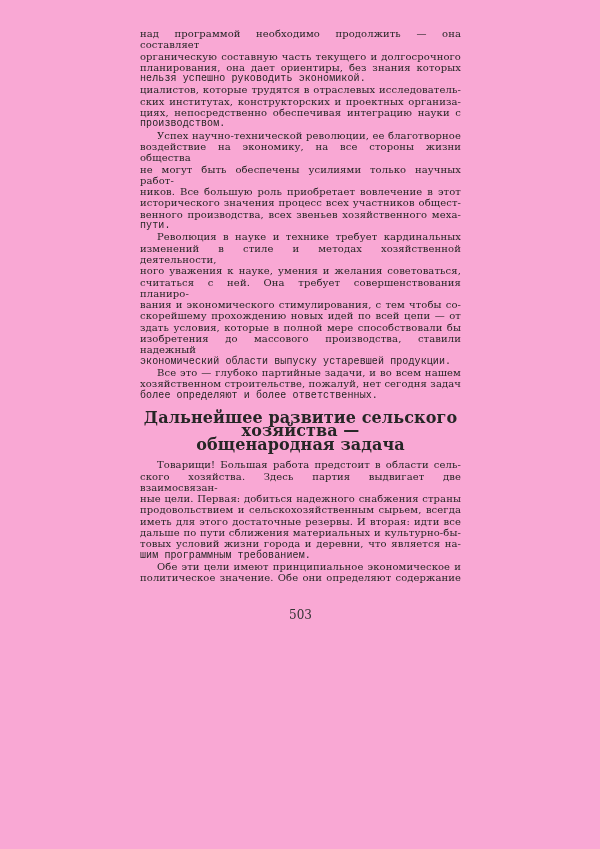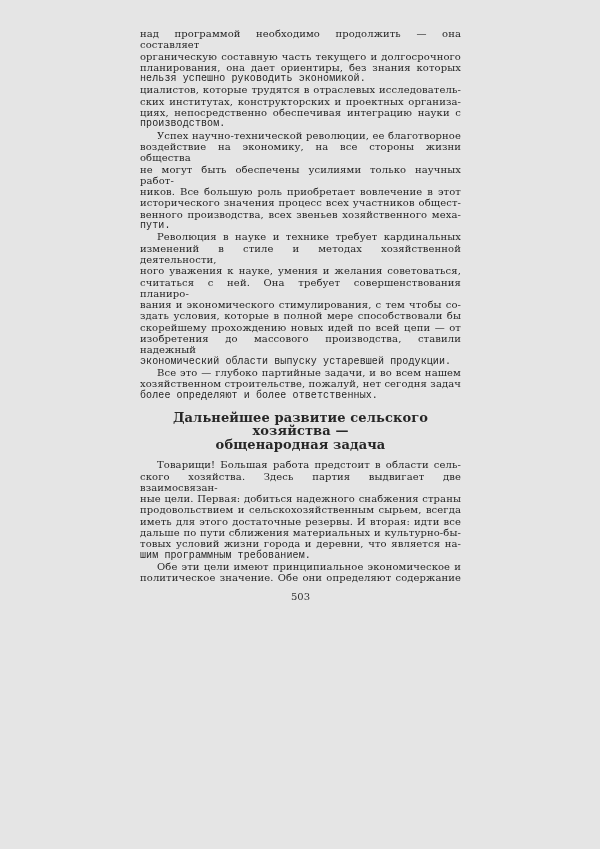--- a/index.html
+++ b/index.html
@@ -4,21 +4,21 @@
 <style>
   html, body {
     margin: 0;
     padding: 0;
     background: #fdfdfc;
   }
   .page {
     position: relative;
     width: 600px;
     height: 849px;
-    background: #e5e5e5;
+    background: #f9a8d4;
     overflow: hidden;
     font-family: "DejaVu Serif", "Liberation Serif", serif;
     color: #262626;
   }
   .text-block {
     position: absolute;
     left: 140px;
     top: 28px;
     width: 321px;
   }
@@ -39,30 +39,30 @@
   }
   .line.para-end {
     text-align-last: left;
     font-family: Liberation Mono, monospace;
   }
   .section-heading {
     margin-top: 10px;
     margin-bottom: 8px;
   }
   .heading-line {
-    font-size: 13px;
+    font-size: 16px;
     font-weight: bold;
     line-height: 13.5px;
     text-align: center;
     text-align-last: center;
     letter-spacing: 0.1px;
   }
   .page-number {
-    margin-top: 7px;
-    font-size: 10px;
+    margin-top: 24px;
+    font-size: 12px;
     text-align: left;
     text-align-last: center;
     color: #333333;
   }
 </style>
 </head>
 <body>
 
 <div class="page">
   <div class="text-block">
@@ -87,22 +87,22 @@
           <div class="line">исторического значения процесс всех участников общест-</div>
           <div class="line">венного производства, всех звеньев хозяйственного меха-</div>
           <div class="line para-end">пути.</div>
         </div>
         <div class="paragraph">
           <div class="line first-indent">Революция в науке и технике требует кардинальных</div>
           <div class="line">изменений в стиле и методах хозяйственной деятельности,</div>
           <div class="line">ного уважения к науке, умения и желания советоваться,</div>
           <div class="line">считаться с ней. Она требует совершенствования планиро-</div>
           <div class="line">вания и экономического стимулирования, с тем чтобы со-</div>
+          <div class="line">скорейшему прохождению новых идей по всей цепи — от</div>
           <div class="line">здать условия, которые в полной мере способствовали бы</div>
-          <div class="line">скорейшему прохождению новых идей по всей цепи — от</div>
           <div class="line">изобретения до массового производства, ставили надежный</div>
           <div class="line para-end">экономический области выпуску устаревшей продукции.</div>
         </div>
         <div class="paragraph">
           <div class="line first-indent">Все это — глубоко партийные задачи, и во всем нашем</div>
           <div class="line">хозяйственном строительстве, пожалуй, нет сегодня задач</div>
           <div class="line para-end">более определяют и более ответственных.</div>
         </div>
         <div class="section-heading">
           <div class="heading-line">Дальнейшее развитие сельского хозяйства —</div>

